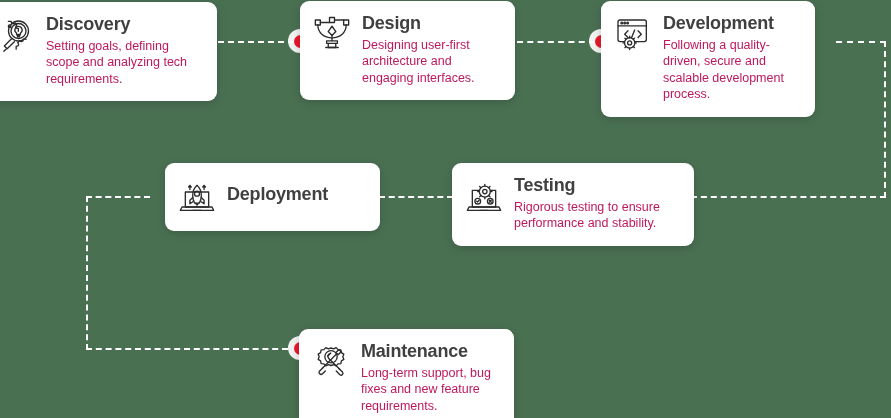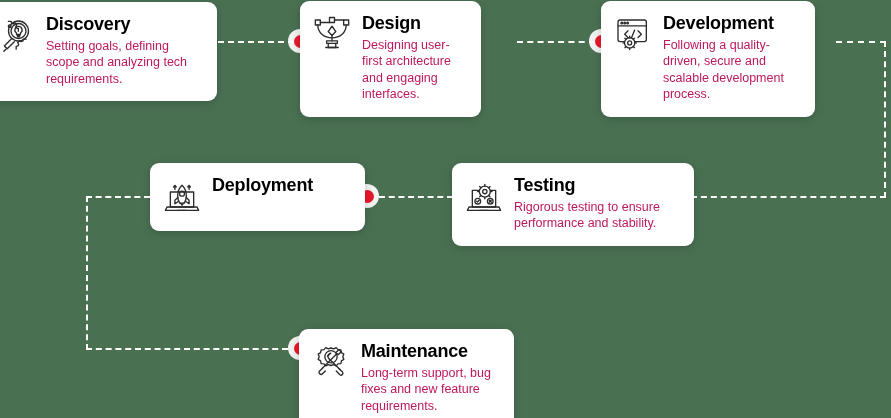--- a/index.html
+++ b/index.html
@@ -49,39 +49,39 @@
   }
   .card .icon {
     flex:0 0 auto;
     width:40px; height:40px;
     margin-top:2px;
     color:#2b2b2b;
   }
   .card .icon svg { display:block; width:40px; height:40px; }
   .card .body { flex:1 1 auto; min-width:0; }
   .card h3 {
-    color:#000000;
+    color:#404040;
     font-size:18px;
     font-weight:700;
     line-height:1.15;
     letter-spacing:-0.2px;
     margin-bottom:3px;
     white-space:nowrap;
   }
   .card p {
     color:#be185d;
     font-size:12.5px;
     line-height:1.32;
   }
 
   
   #card-discovery   { left:-16px; top:2px;   width:233px; }
-  #card-design      { left:300px; top:1px;   width:181px; }
+  #card-design      { left:300px; top:1px;   width:215px; }
   #card-development { left:601px; top:1px;   width:214px; }
-  #card-deployment  { left:150px; top:163px; width:215px; }
+  #card-deployment  { left:165px; top:163px; width:215px;align-items:center; }
   #card-testing     { left:452px; top:163px; width:242px; }
   #card-maintenance { left:299px; top:329px; width:215px; }
 </style>
 </head>
 <body>
 
 <div id="stage">
 
   <div class="conn h" style="left:218px; top:41px; width:76px;"></div>
   <div class="dot" style="left:288px; top:29px;"></div>

